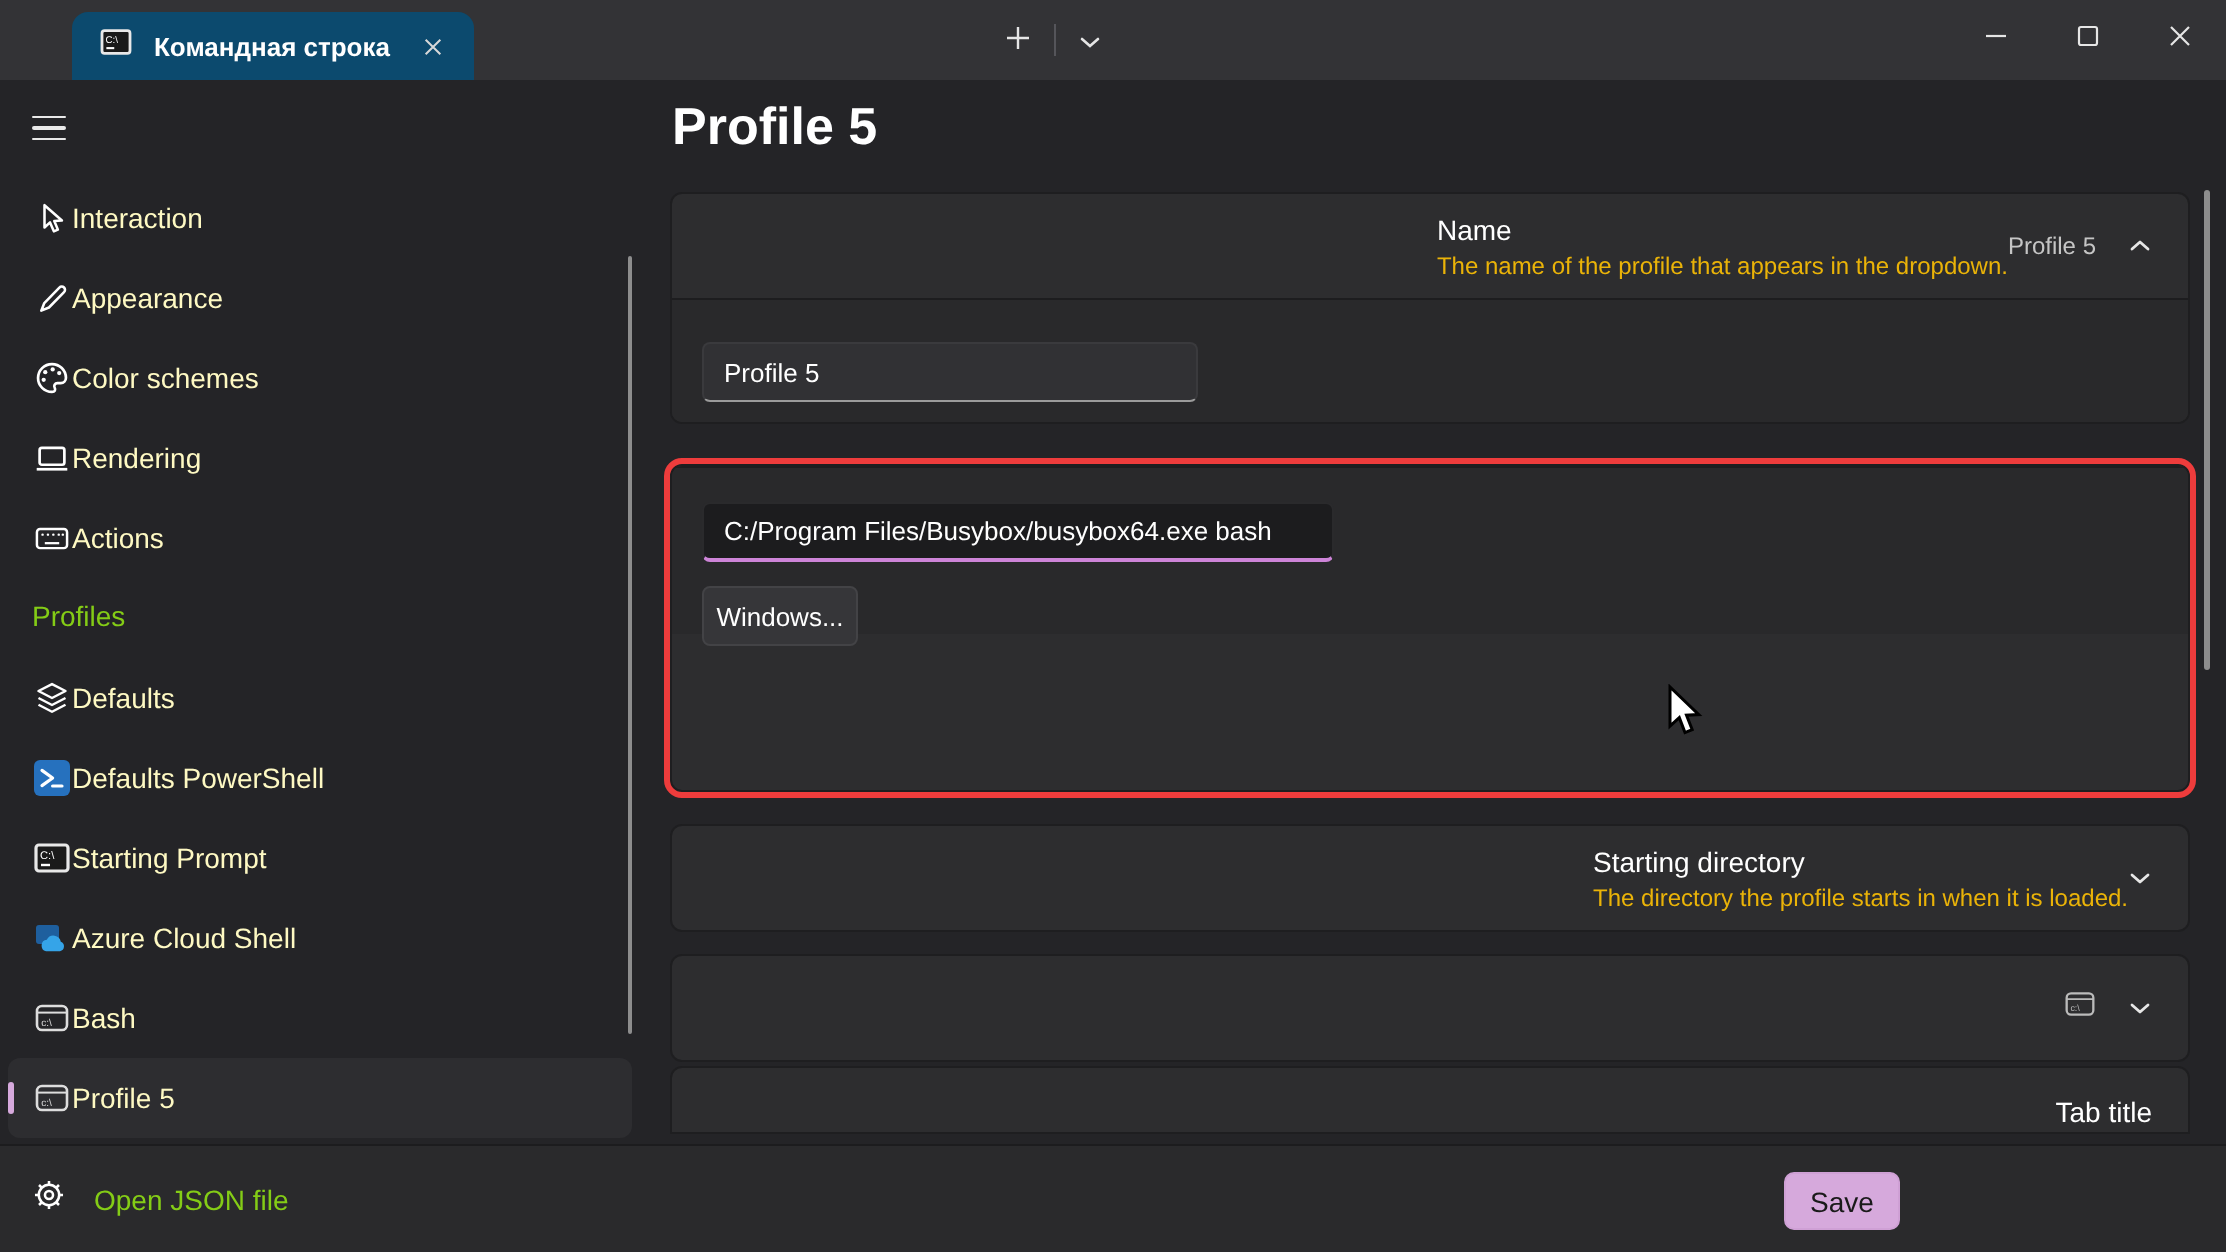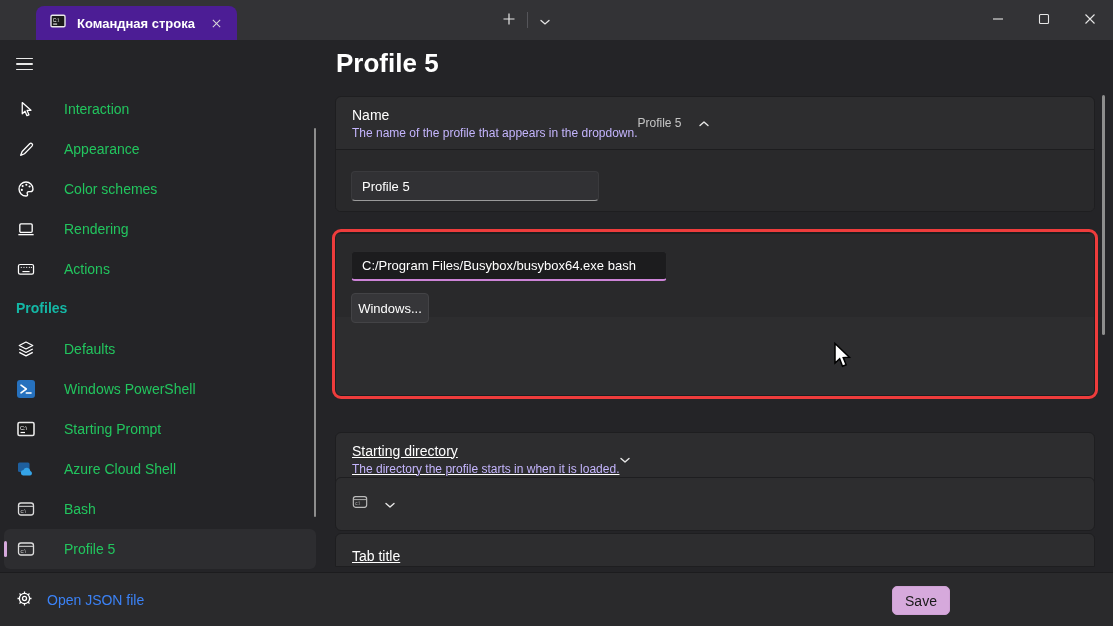--- a/index.html
+++ b/index.html
@@ -6,63 +6,63 @@
   html,body { width:1113px; height:626px; overflow:hidden; }
   body {
     background:#242427;
     font-family:"Liberation Sans", sans-serif;
     color:#fff; position:relative;
   }
   
   .titlebar { position:absolute; top:0; left:0; width:1113px; height:40px; background:#333336; }
   .tab { position:absolute; top:6px; height:34px; display:flex; align-items:center;
          border-radius:8px 8px 0 0; padding:0 10px 0 14px; cursor:pointer; }
-  .tab-inactive { left:36px; width:201px; background:#4c1d95; }
+  .tab-inactive { left:36px; width:201px; background:#0c4a6e; }
   .tab-active { left:237px; width:250px; background:#0e0e10; }
   .tab .tab-label { font-size:13px; font-weight:600; margin-left:11px; flex:1; white-space:nowrap; overflow:hidden; }
   .tab .tab-close { width:22px; height:22px; display:flex; align-items:center; justify-content:center; border-radius:4px; }
   .tbtn { position:absolute; top:8px; width:26px; height:26px; display:flex; align-items:center;
           justify-content:center; border-radius:4px; cursor:pointer; }
   .tb-divider { position:absolute; left:527px; top:12px; width:1px; height:16px; background:#55555a; }
   .winbtn { position:absolute; top:0; width:46px; height:40px; display:flex; align-items:center; justify-content:center; }
   
   .hamburger { position:absolute; left:12px; top:50px; width:30px; height:28px; display:flex;
                flex-direction:column; justify-content:center; gap:4px; padding-left:4px; border-radius:4px; cursor:pointer; }
   .hamburger span { width:17px; height:1.6px; background:#e9e9e9; border-radius:1px; }
   .side-item { position:absolute; left:4px; width:312px; height:40px; display:flex; align-items:center;
                padding-left:12px; border-radius:6px; cursor:pointer; }
   .side-item .sicon { width:20px; height:20px; display:flex; align-items:center; justify-content:center; flex:none; }
-  .side-item .slabel { font-size:14px; color:#22c55e; margin-left:28px; white-space:nowrap; }
+  .side-item .slabel { font-size:14px; color:#fef9c3; margin-left:0; white-space:nowrap; }
   .side-item.selected { background:#2d2d30; }
   .sel-pill { position:absolute; left:0; top:12px; width:3px; height:16px; border-radius:2px; background:#d6a9dc; }
-  .side-header { position:absolute; left:16px; top:300px; font-size:14px; font-weight:700; color:#14b8a6; }
+  .side-header { position:absolute; left:16px; top:300px; font-size:14px; font-weight:400; color:#84cc16; }
   .sb-scroll { position:absolute; left:314px; top:128px; width:2px; height:389px; background:#8d8d8d; border-radius:2px; }
   
   .page-title { position:absolute; left:336px; top:48px; font-size:26px; font-weight:600; }
   .card { position:absolute; left:335px; width:760px; background:#2d2d2f; border:1px solid #1e1e20;
           border-radius:6px; overflow:hidden; }
-  .card-header { display:flex; align-items:center; justify-content:flex-start; padding:0 18px 0 16px; height:52px; cursor:pointer; }
+  .card-header { display:flex; align-items:center; justify-content:flex-end; padding:0 18px 0 16px; height:52px; cursor:pointer; }
   .ch-text .ch-title { font-size:14px; color:#fff; }
-  .ch-text .ch-desc { font-size:12px; color:#c4b5fd; margin-top:3px; }
+  .ch-text .ch-desc { font-size:12px; color:#eab308; margin-top:3px; }
   .ch-right { display:flex; align-items:center; gap:16px; }
   .ch-value { font-size:12px; color:#c5c5c5; white-space:nowrap; }
   .card-body { background:#29292b; border-top:1px solid #1d1d1f; position:relative; }
   .txt-input { position:absolute; left:15px; height:30px; background:#313134; border:1px solid #3a3a3d;
                border-bottom:1px solid #9b9b9b; border-radius:4px; color:#fff; font-size:13px;
                padding:0 10px; font-family:"Liberation Sans", sans-serif; outline:none; }
   .txt-input.focused { background:#1c1c1e; border:1px solid #2a2a2c; border-bottom:2px solid #cd84d8; }
   .btn-browse { position:absolute; left:15px; width:78px; height:30px; background:#363639; border:1px solid #434346;
                 border-radius:4px; color:#fff; font-size:13px; font-family:"Liberation Sans", sans-serif; cursor:pointer; }
   .card.highlighted { outline:3px solid #ee3c3c; outline-offset:0; }
   .main-scroll { position:absolute; left:1102px; top:95px; width:3px; height:240px; background:#8d8d8d; border-radius:2px; }
   
   .footer { position:absolute; left:0; top:572px; width:1113px; height:54px; background:#2a2a2c; border-top:1px solid #1c1c1e; }
   .open-json { position:absolute; left:16px; top:11px; display:flex; align-items:center; gap:14px;
                height:32px; padding-right:10px; border-radius:4px; cursor:pointer; }
-  .open-json .oj-label { font-size:14px; color:#3b82f6; }
+  .open-json .oj-label { font-size:14px; color:#84cc16; }
   .btn-save { position:absolute; left:892px; top:13px; width:58px; height:29px; background:#d6a9dc;
               border:1px solid #cfa0d5; border-radius:5px; color:#1a1a1a; font-size:14px;
               font-family:"Liberation Sans", sans-serif; cursor:pointer; }
   .btn-discard { position:absolute; left:958px; top:13px; width:126px; height:29px; background:#333336;
                  border:1px solid #434346; border-radius:5px; color:#fff; font-size:14px;
                  font-family:"Liberation Sans", sans-serif; cursor:pointer; }
   .cursor-overlay { position:absolute; left:830px; top:342px; z-index:50; pointer-events:none; }
 </style>
 </head>
 <body>
@@ -186,21 +186,21 @@
   <span class="slabel">Defaults</span>
 </div>
 <div class="side-item" style="top:369px">
   <span class="sicon">
     <svg width="18" height="18" viewBox="0 0 18 18">
         <rect width="18" height="18" rx="3" fill="#2671be"></rect>
         <path d="M4 5.2 L9.3 9 4 12.8" stroke="#fff" stroke-width="1.6" fill="none" stroke-linecap="round" stroke-linejoin="round"></path>
         <path d="M9.3 13 H14" stroke="#fff" stroke-width="1.6" stroke-linecap="round"></path>
       </svg>
   </span>
-  <span class="slabel">Windows PowerShell</span>
+  <span class="slabel">Defaults PowerShell</span>
 </div>
 <div class="side-item" style="top:409px">
   <span class="sicon">
     <svg width="18" height="16" viewBox="0 0 18 16">
         <rect x="1" y="1.5" width="16" height="13" rx="1.5" fill="#1a1a1a" stroke="#e8e8e8" stroke-width="1.6"></rect>
         <text x="3" y="8.6" font-size="5.6" fill="#fff">C:\</text>
         <path d="M3.5 11.5 h4.5" stroke="#fff" stroke-width="1.2"></path>
       </svg>
   </span>
   <span class="slabel">Starting Prompt</span>
@@ -259,21 +259,21 @@
   </div>
 </div>
 
 <div class="card highlighted" style="top:232px; height:164px;">
   <div class="card-body" style="height:84px;">
     <input class="txt-input focused" style="top: 17px; width: 316px;" value="C:/Program Files/Busybox/busybox64.exe bash">
     <button class="btn-browse" style="top:59px;">Windows...</button>
   </div>
 </div>
 
-<div class="card" style="top:432px; height:54px;text-decoration:underline;">
+<div class="card" style="top:412px; height:54px;">
   <div class="card-header" style="height:52px;">
     <div class="ch-text">
       <div class="ch-title">Starting directory</div>
       <div class="ch-desc">The directory the profile starts in when it is loaded.</div>
     </div>
     <div class="ch-right">
       <span>
         <svg width="12" height="8" viewBox="0 0 12 8">
             <path d="M2 2.5 L6 6 L10 2.5" stroke="#e6e6e6" stroke-width="1.4" fill="none" stroke-linecap="round" stroke-linejoin="round"></path>
           </svg>
@@ -294,21 +294,21 @@
       </span>
       <span>
         <svg width="12" height="8" viewBox="0 0 12 8">
             <path d="M2 2.5 L6 6 L10 2.5" stroke="#e6e6e6" stroke-width="1.4" fill="none" stroke-linecap="round" stroke-linejoin="round"></path>
           </svg>
       </span>
     </div>
   </div>
 </div>
 
-<div class="card" style="top:533px; height:34px; border-radius:6px 6px 0 0;text-decoration:underline;">
+<div class="card" style="top:533px; height:34px; border-radius:6px 6px 0 0;">
   <div class="card-header" style="height:34px; align-items:flex-end; padding-bottom:4px;">
     <div class="ch-text">
       <div class="ch-title">Tab title</div>
     </div>
   </div>
 </div>
 
 <div class="main-scroll"></div>
 
 <div class="cursor-overlay">

